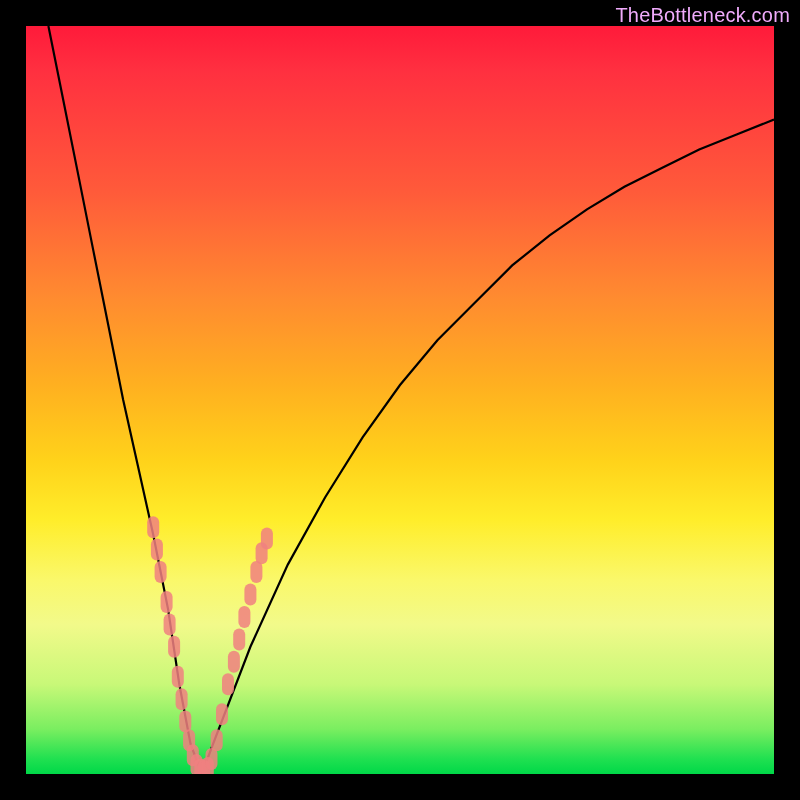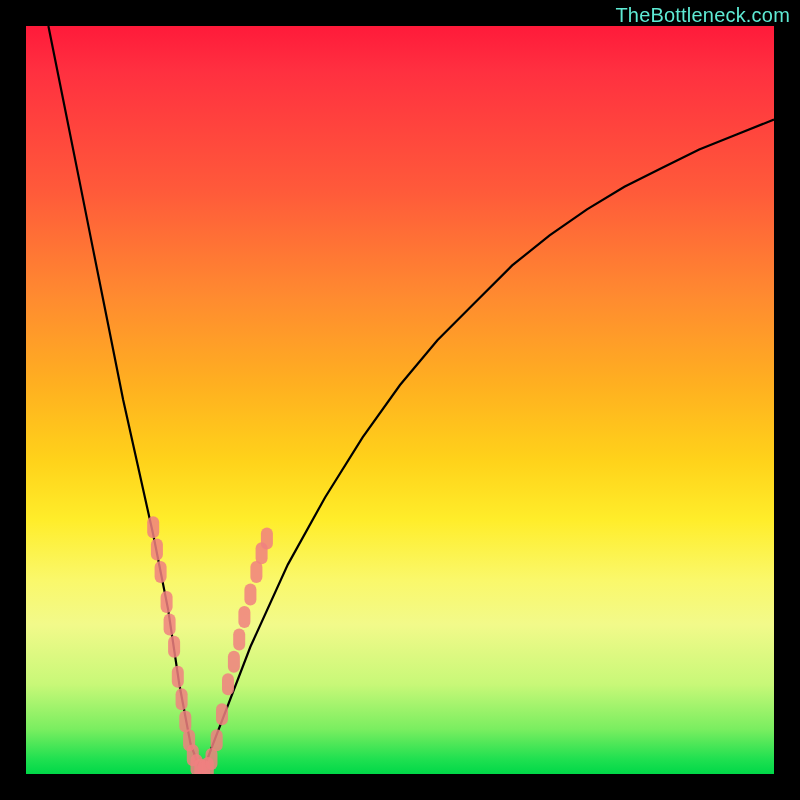--- a/index.html
+++ b/index.html
@@ -36,21 +36,21 @@
       #f2fa8a 80%,
       #c8f878 88%,
       #7aee60 94%,
       #20e050 98%,
       #00d848 100%);
   }
   .watermark {
     position: absolute;
     top: 4px;
     right: 10px;
-    color: #5eead4;
+    color: #f0abfc;
     font-size: 20px;
     font-weight: 500;
     letter-spacing: 0.2px;
     user-select: none;
   }
   svg.curve {
     position: absolute;
     left: 0; top: 0;
     width: 748px; height: 748px;
   }

